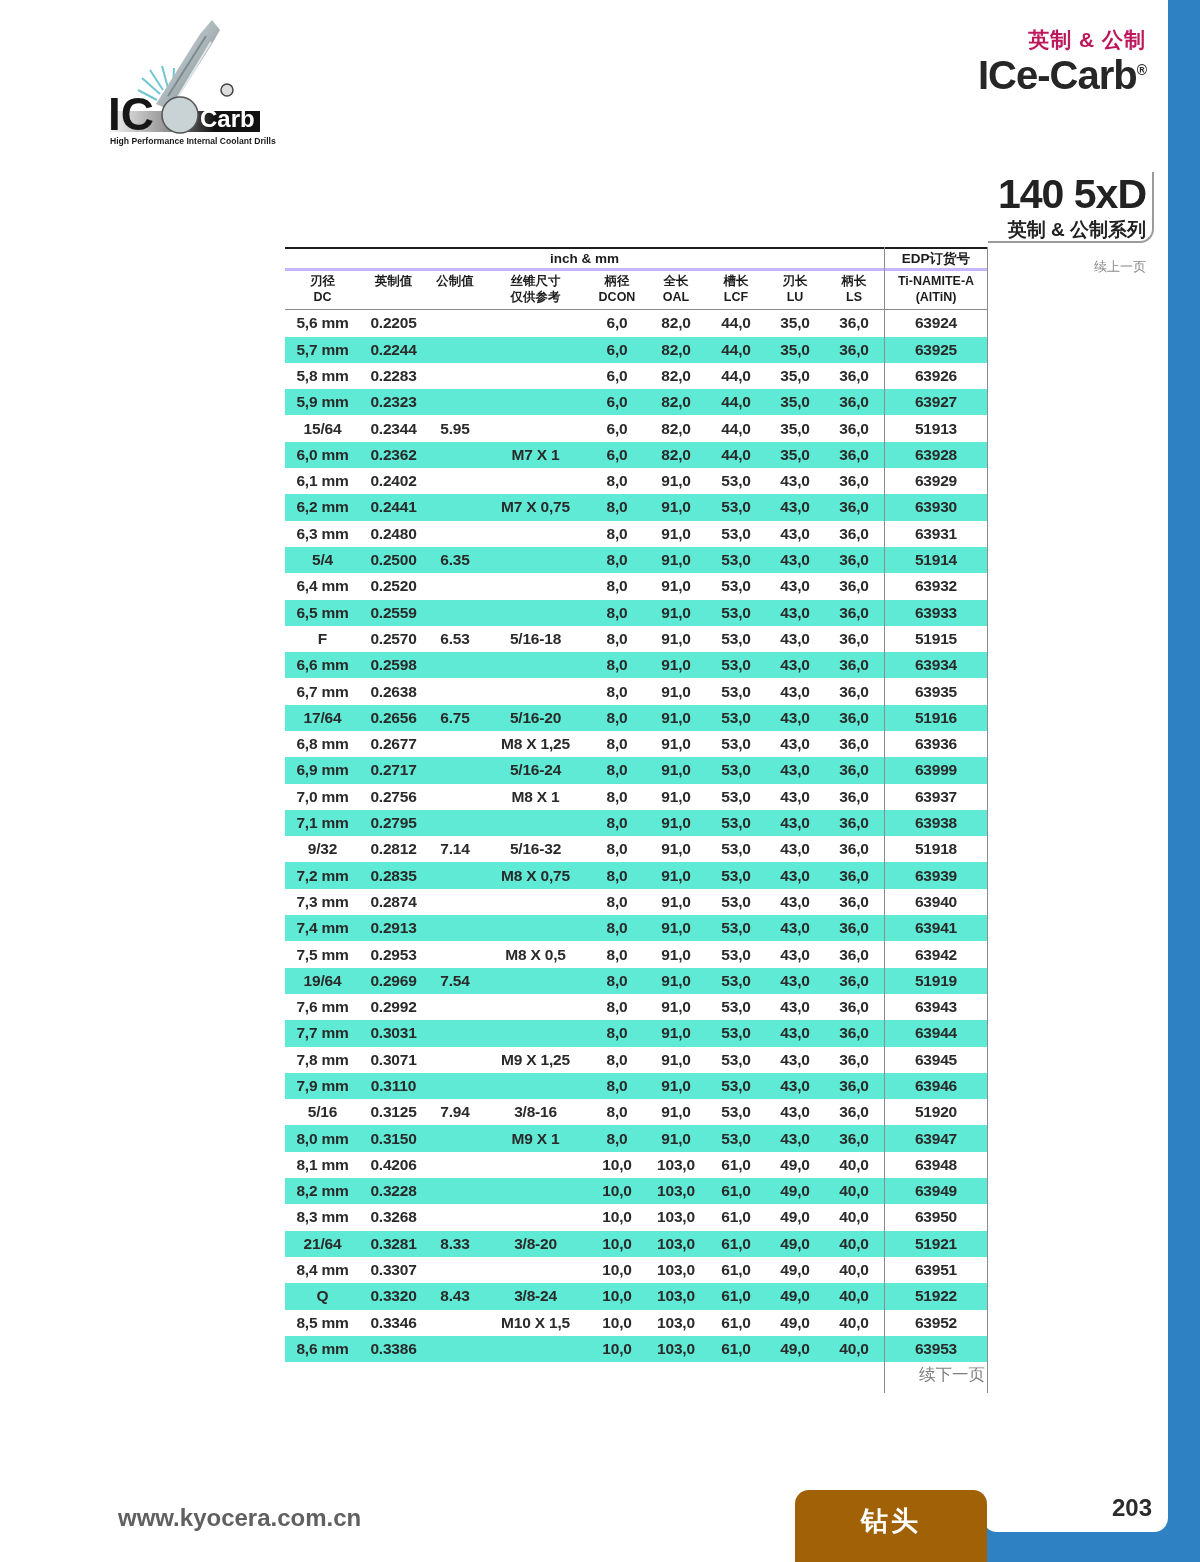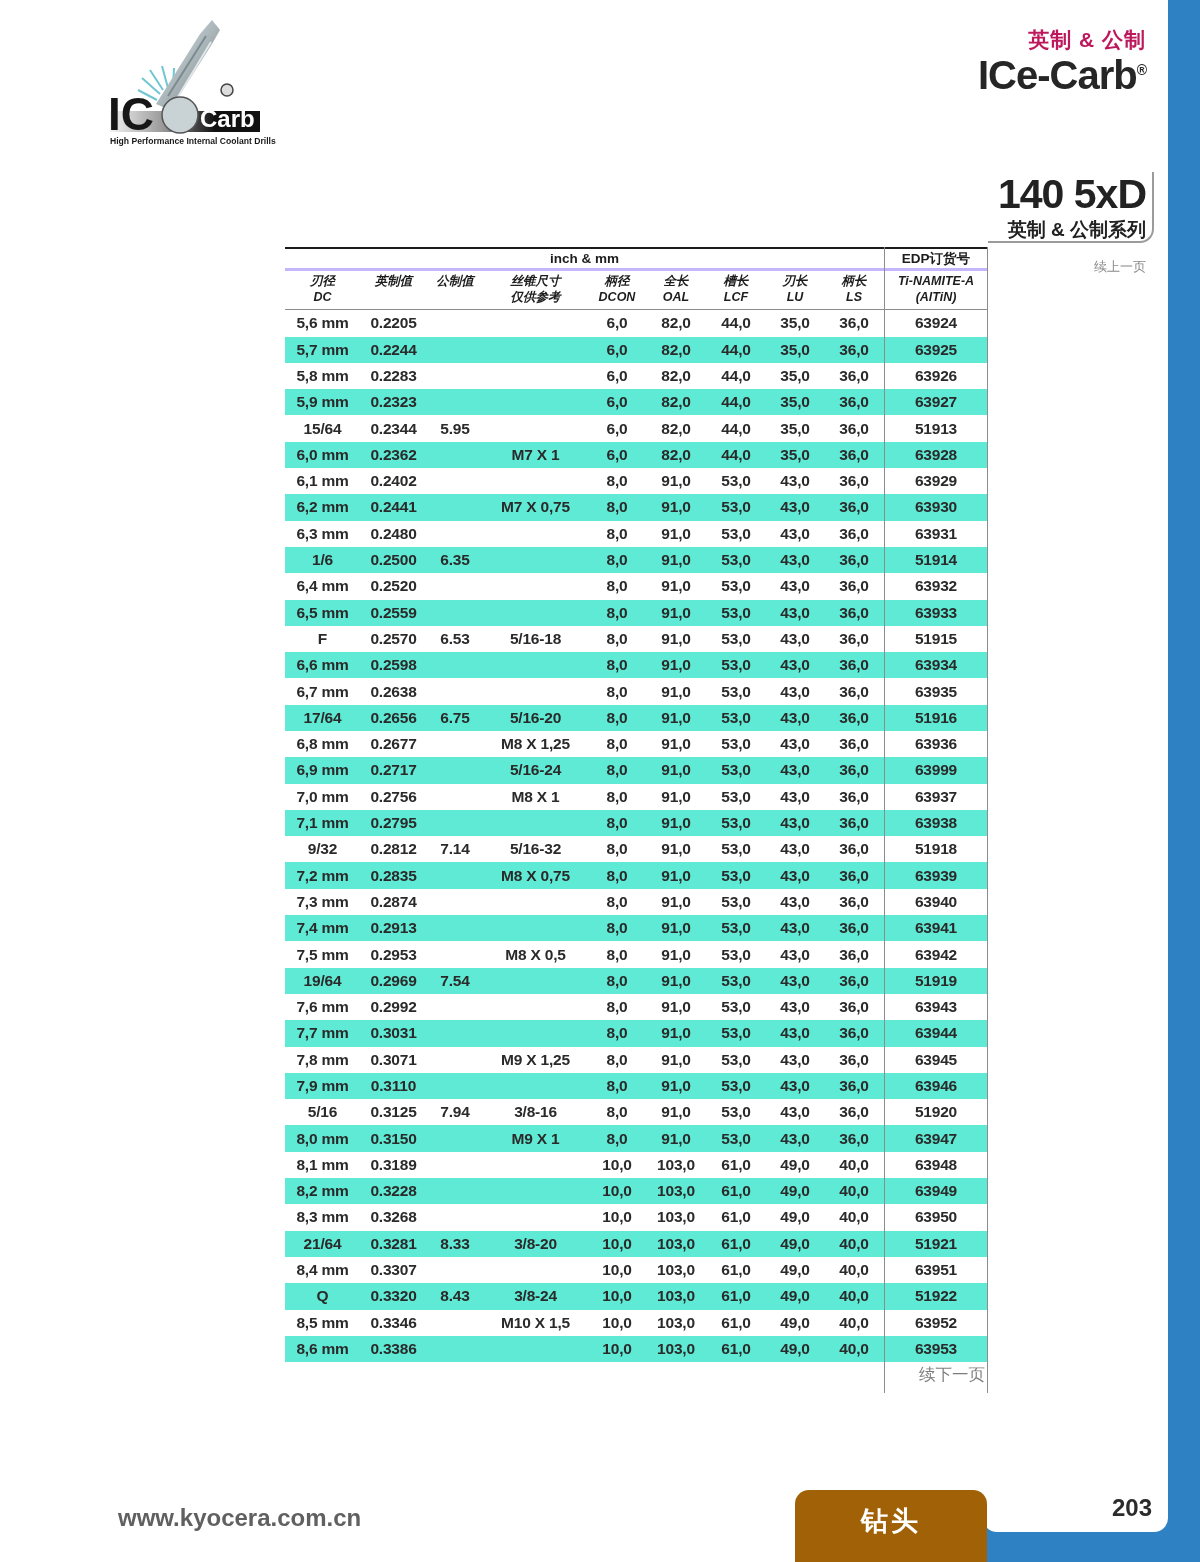--- a/index.html
+++ b/index.html
@@ -27,21 +27,21 @@
   .cont-prev { position:absolute; right:54px; top:258px; font-size:13px; color:#8a8a8a; }
   .cont-next { position:absolute; right:215px; top:1364px; font-size:16.5px; color:#7d7d7d; }
 
   
   .dtable { position:absolute; left:285px; top:247px; width:703px; }
   .grouphead { display:grid; grid-template-columns:599px 104px; height:24px; align-items:center;
     border-top:2px solid #1c1c1c; border-bottom:3px solid #c4b5fd; }
   .grouphead div { text-align:center; font-size:13.5px; font-weight:700; color:#1d1d1d; }
   .colhead { display:grid; grid-template-columns:75px 67px 56px 105px 58px 60px 60px 58px 60px 104px;
     border-bottom:1px solid #8c8c8c; padding:3px 0 4px 0; }
-  .colhead .hcell { text-align:center; font-size:12.5px; font-weight:700; color:#1d1d1d; line-height:1.25;font-style:italic; }
+  .colhead .hcell { text-align:center; font-size:12.5px; font-weight:700; color:#1d1d1d; line-height:1.25; }
   .colhead .hcell span { display:block; min-height:15px; white-space:nowrap; }
   .tbody .trow { display:grid; grid-template-columns:75px 67px 56px 105px 58px 60px 60px 58px 60px 104px;
     height:26.3px; align-items:center; }
   .tbody .trow.stripe { background:#5eead4; }
   .tcell { text-align:center; font-size:15.5px; font-weight:700; color:#2a2a2a;
     letter-spacing:-0.2px; white-space:nowrap; }
   .vline { position:absolute; top:0; width:1px; height:1146px; background:#8c8c8c; }
   .vline.v1 { left:599px; } .vline.v2 { left:702px; }
 
   
@@ -263,21 +263,21 @@
           <div class="tcell"></div>
           <div class="tcell"></div>
           <div class="tcell">8,0</div>
           <div class="tcell">91,0</div>
           <div class="tcell">53,0</div>
           <div class="tcell">43,0</div>
           <div class="tcell">36,0</div>
           <div class="tcell">63931</div>
         </div>
         <div class="trow stripe">
-          <div class="tcell">1/6</div>
+          <div class="tcell">5/4</div>
           <div class="tcell">0.2500</div>
           <div class="tcell">6.35</div>
           <div class="tcell"></div>
           <div class="tcell">8,0</div>
           <div class="tcell">91,0</div>
           <div class="tcell">53,0</div>
           <div class="tcell">43,0</div>
           <div class="tcell">36,0</div>
           <div class="tcell">51914</div>
         </div>
@@ -540,21 +540,21 @@
           <div class="tcell">M9 X 1</div>
           <div class="tcell">8,0</div>
           <div class="tcell">91,0</div>
           <div class="tcell">53,0</div>
           <div class="tcell">43,0</div>
           <div class="tcell">36,0</div>
           <div class="tcell">63947</div>
         </div>
         <div class="trow">
           <div class="tcell">8,1 mm</div>
-          <div class="tcell">0.3189</div>
+          <div class="tcell">0.4206</div>
           <div class="tcell"></div>
           <div class="tcell"></div>
           <div class="tcell">10,0</div>
           <div class="tcell">103,0</div>
           <div class="tcell">61,0</div>
           <div class="tcell">49,0</div>
           <div class="tcell">40,0</div>
           <div class="tcell">63948</div>
         </div>
         <div class="trow stripe">

